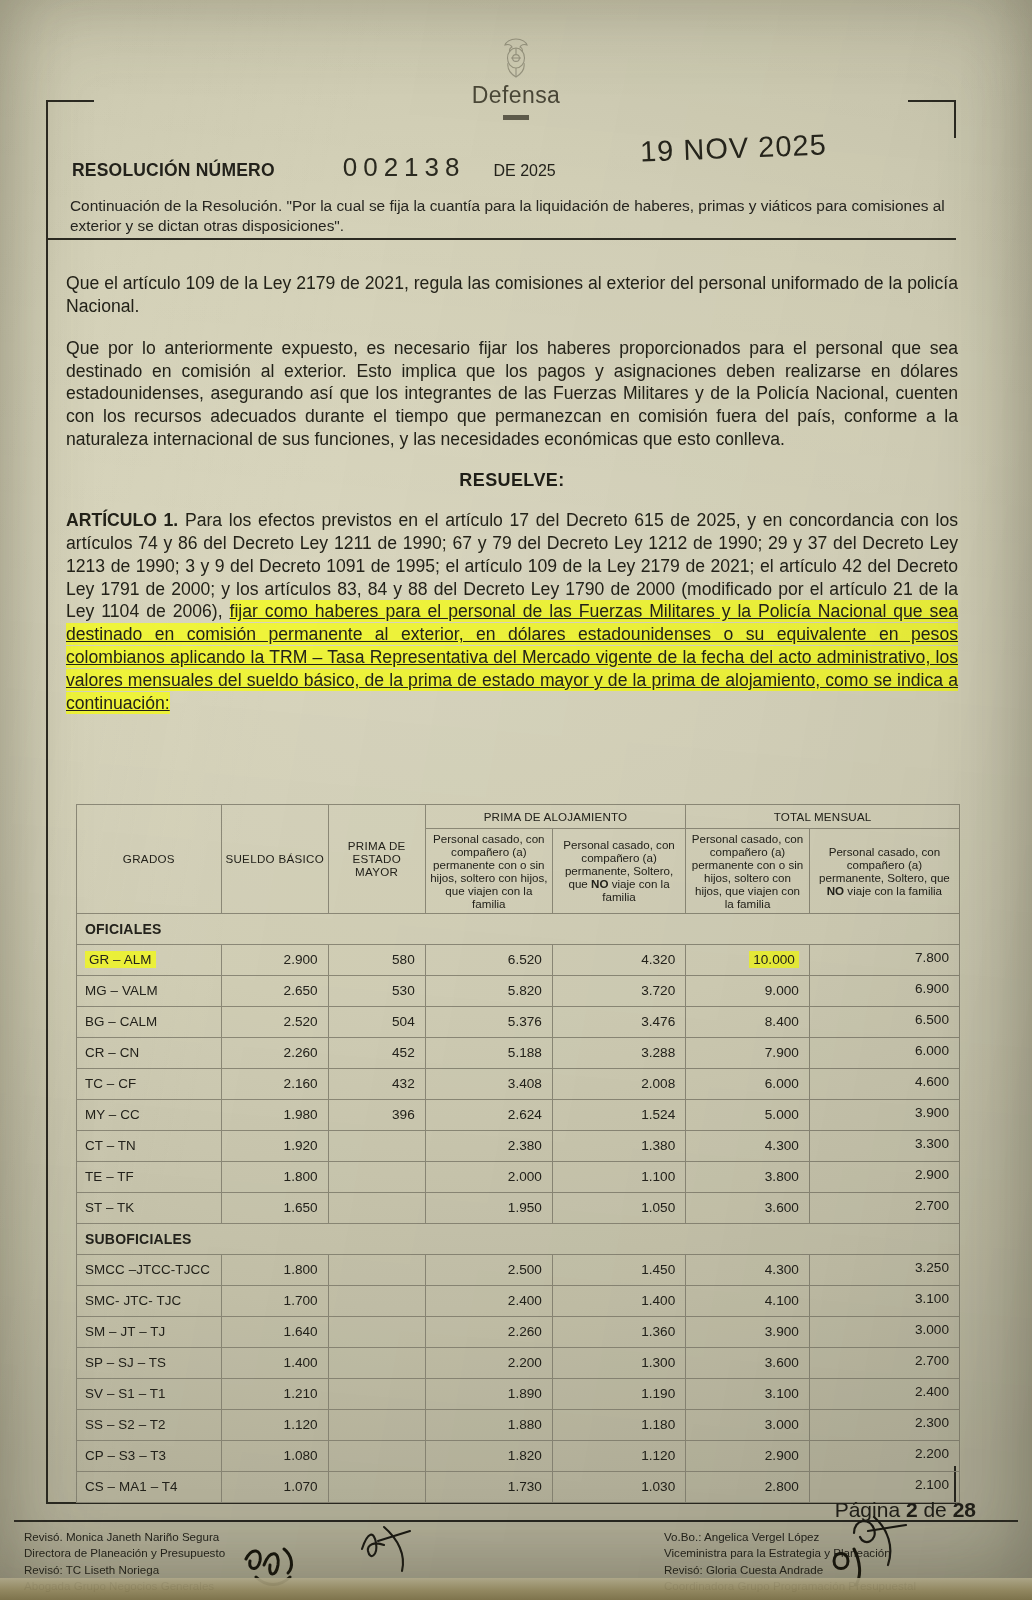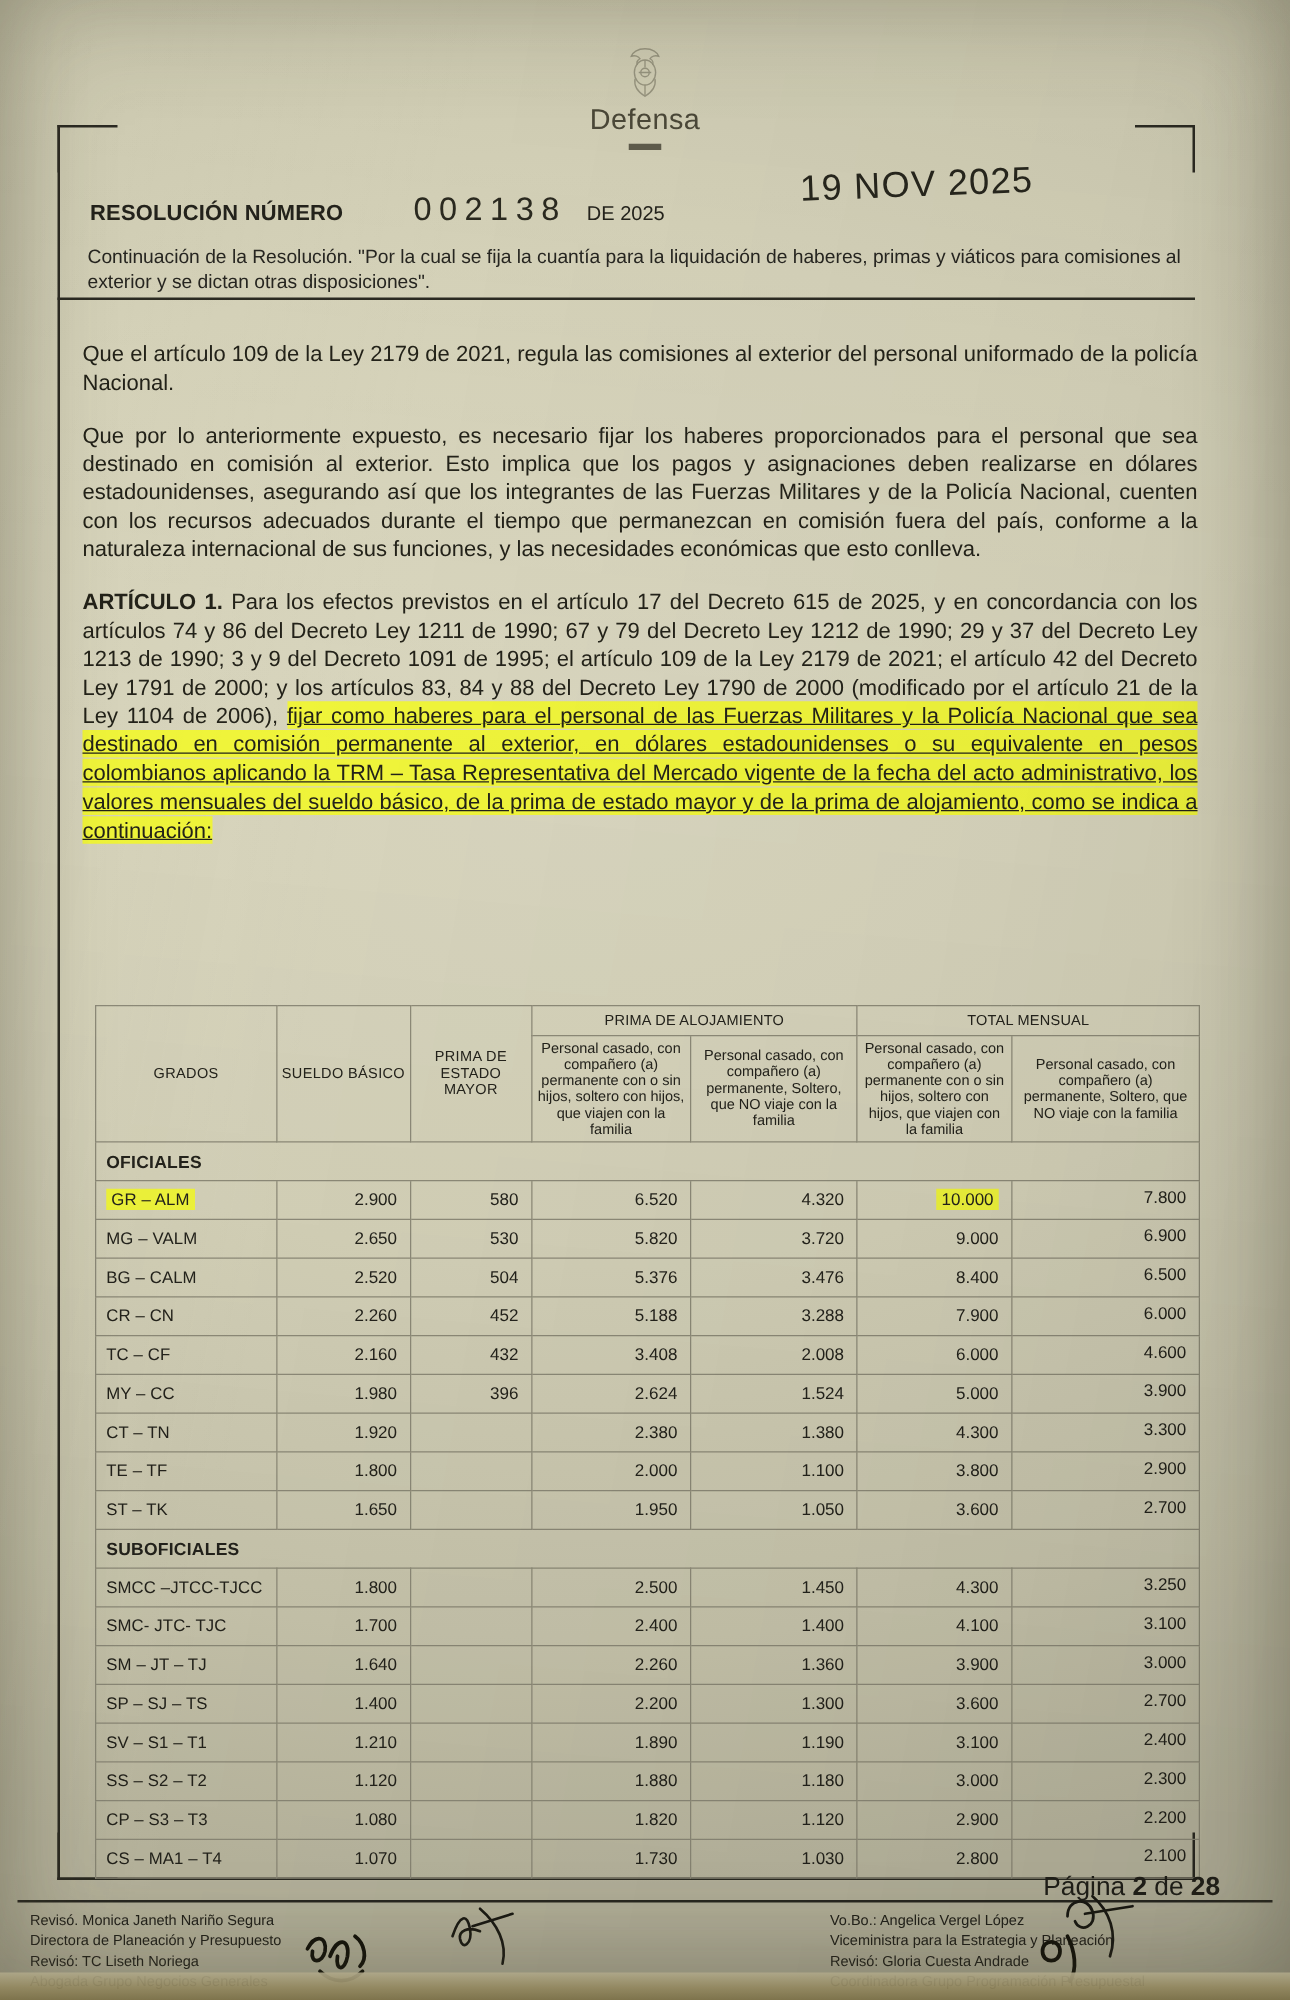--- a/index.html
+++ b/index.html
@@ -85,21 +85,21 @@
   }
   .frame-bottom-line {
     position: absolute; left: 0; right: 0; bottom: 0;
     border-bottom: 2.5px solid #2b2a22;
   }
 
   
   .res-line {
     position: absolute;
     left: 72px; top: 152px;
-    display: flex; align-items: baseline; gap: 0;
+    display: flex; align-items: baseline; gap: 12px;
   }
   .res-label {
     font-size: 17.5px; font-weight: bold; letter-spacing: .2px;
     color: #23221b;
   }
   .res-number {
     font-size: 26px; letter-spacing: 6px;
     margin-left: 56px;
     color: #2a291f;
     font-family: "Liberation Sans", sans-serif;
@@ -190,21 +190,21 @@
     font-size: 13.4px;
     letter-spacing: .2px;
     padding: 5px 2px !important;
   }
   .th-main {
     font-weight: bold;
     font-size: 13.6px;
     letter-spacing: .3px;
   }
   .th-desc { font-size: 11.2px; }
-  .th-desc b { font-weight: normal; }
+  .th-desc b { font-weight: bold; }
   .sect-row td {
     font-weight: bold;
     font-size: 14px;
     padding: 7px 0 7px 8px;
     letter-spacing: .2px;
   }
   .r-grade {
     font-size: 13.4px;
     padding: 5px 0 5px 8px;
     text-align: left;
@@ -293,20 +293,21 @@
     <span class="res-de">DE 2025</span>
   </div>
   <div class="datestamp">19 NOV 2025</div>
 
   <div class="continuacion">Continuación de la Resolución. "Por la cual se fija la cuantía para la liquidación de haberes, primas y viáticos para comisiones al exterior y se dictan otras disposiciones".</div>
   <div class="hrule"></div>
 
   <div class="body-block">
     <p class="para">Que el artículo 109 de la Ley 2179 de 2021, regula las comisiones al exterior del personal uniformado de la policía Nacional.</p>
     <p class="para">Que por lo anteriormente expuesto, es necesario fijar los haberes proporcionados para el personal que sea destinado en comisión al exterior. Esto implica que los pagos y asignaciones deben realizarse en dólares estadounidenses, asegurando así que los integrantes de las Fuerzas Militares y de la Policía Nacional, cuenten con los recursos adecuados durante el tiempo que permanezcan en comisión fuera del país, conforme a la naturaleza internacional de sus funciones, y las necesidades económicas que esto conlleva.</p>
+    <div class="resuelve">RESUELVE:</div>
     <p class="para"><span class="art-title">ARTÍCULO 1.</span><span> Para los efectos previstos en el artículo 17 del Decreto 615 de 2025, y en concordancia con los artículos 74 y 86 del Decreto Ley 1211 de 1990; 67 y 79 del Decreto Ley 1212 de 1990; 29 y 37 del Decreto Ley 1213 de 1990; 3 y 9 del Decreto 1091 de 1995; el artículo 109 de la Ley 2179 de 2021; el artículo 42 del Decreto Ley 1791 de 2000; y los artículos 83, 84 y 88 del Decreto Ley 1790 de 2000 (modificado  por el artículo 21 de la Ley 1104 de 2006), </span><span class="hl">fijar como haberes para el personal de las Fuerzas Militares y la Policía Nacional que sea destinado en comisión permanente al exterior, en dólares estadounidenses o su equivalente en pesos colombianos aplicando la TRM – Tasa Representativa del Mercado vigente de la fecha del acto administrativo, los valores mensuales del sueldo básico, de la prima de estado mayor y de la prima de alojamiento, como se indica a continuación:</span></p>
   </div>
 
   <div class="tbl-wrap">
     <table class="data">
       <colgroup>
         <col style="width:16.4%">
           <col style="width:12.1%">
           <col style="width:11.0%">
         <col style="width:14.4%">

